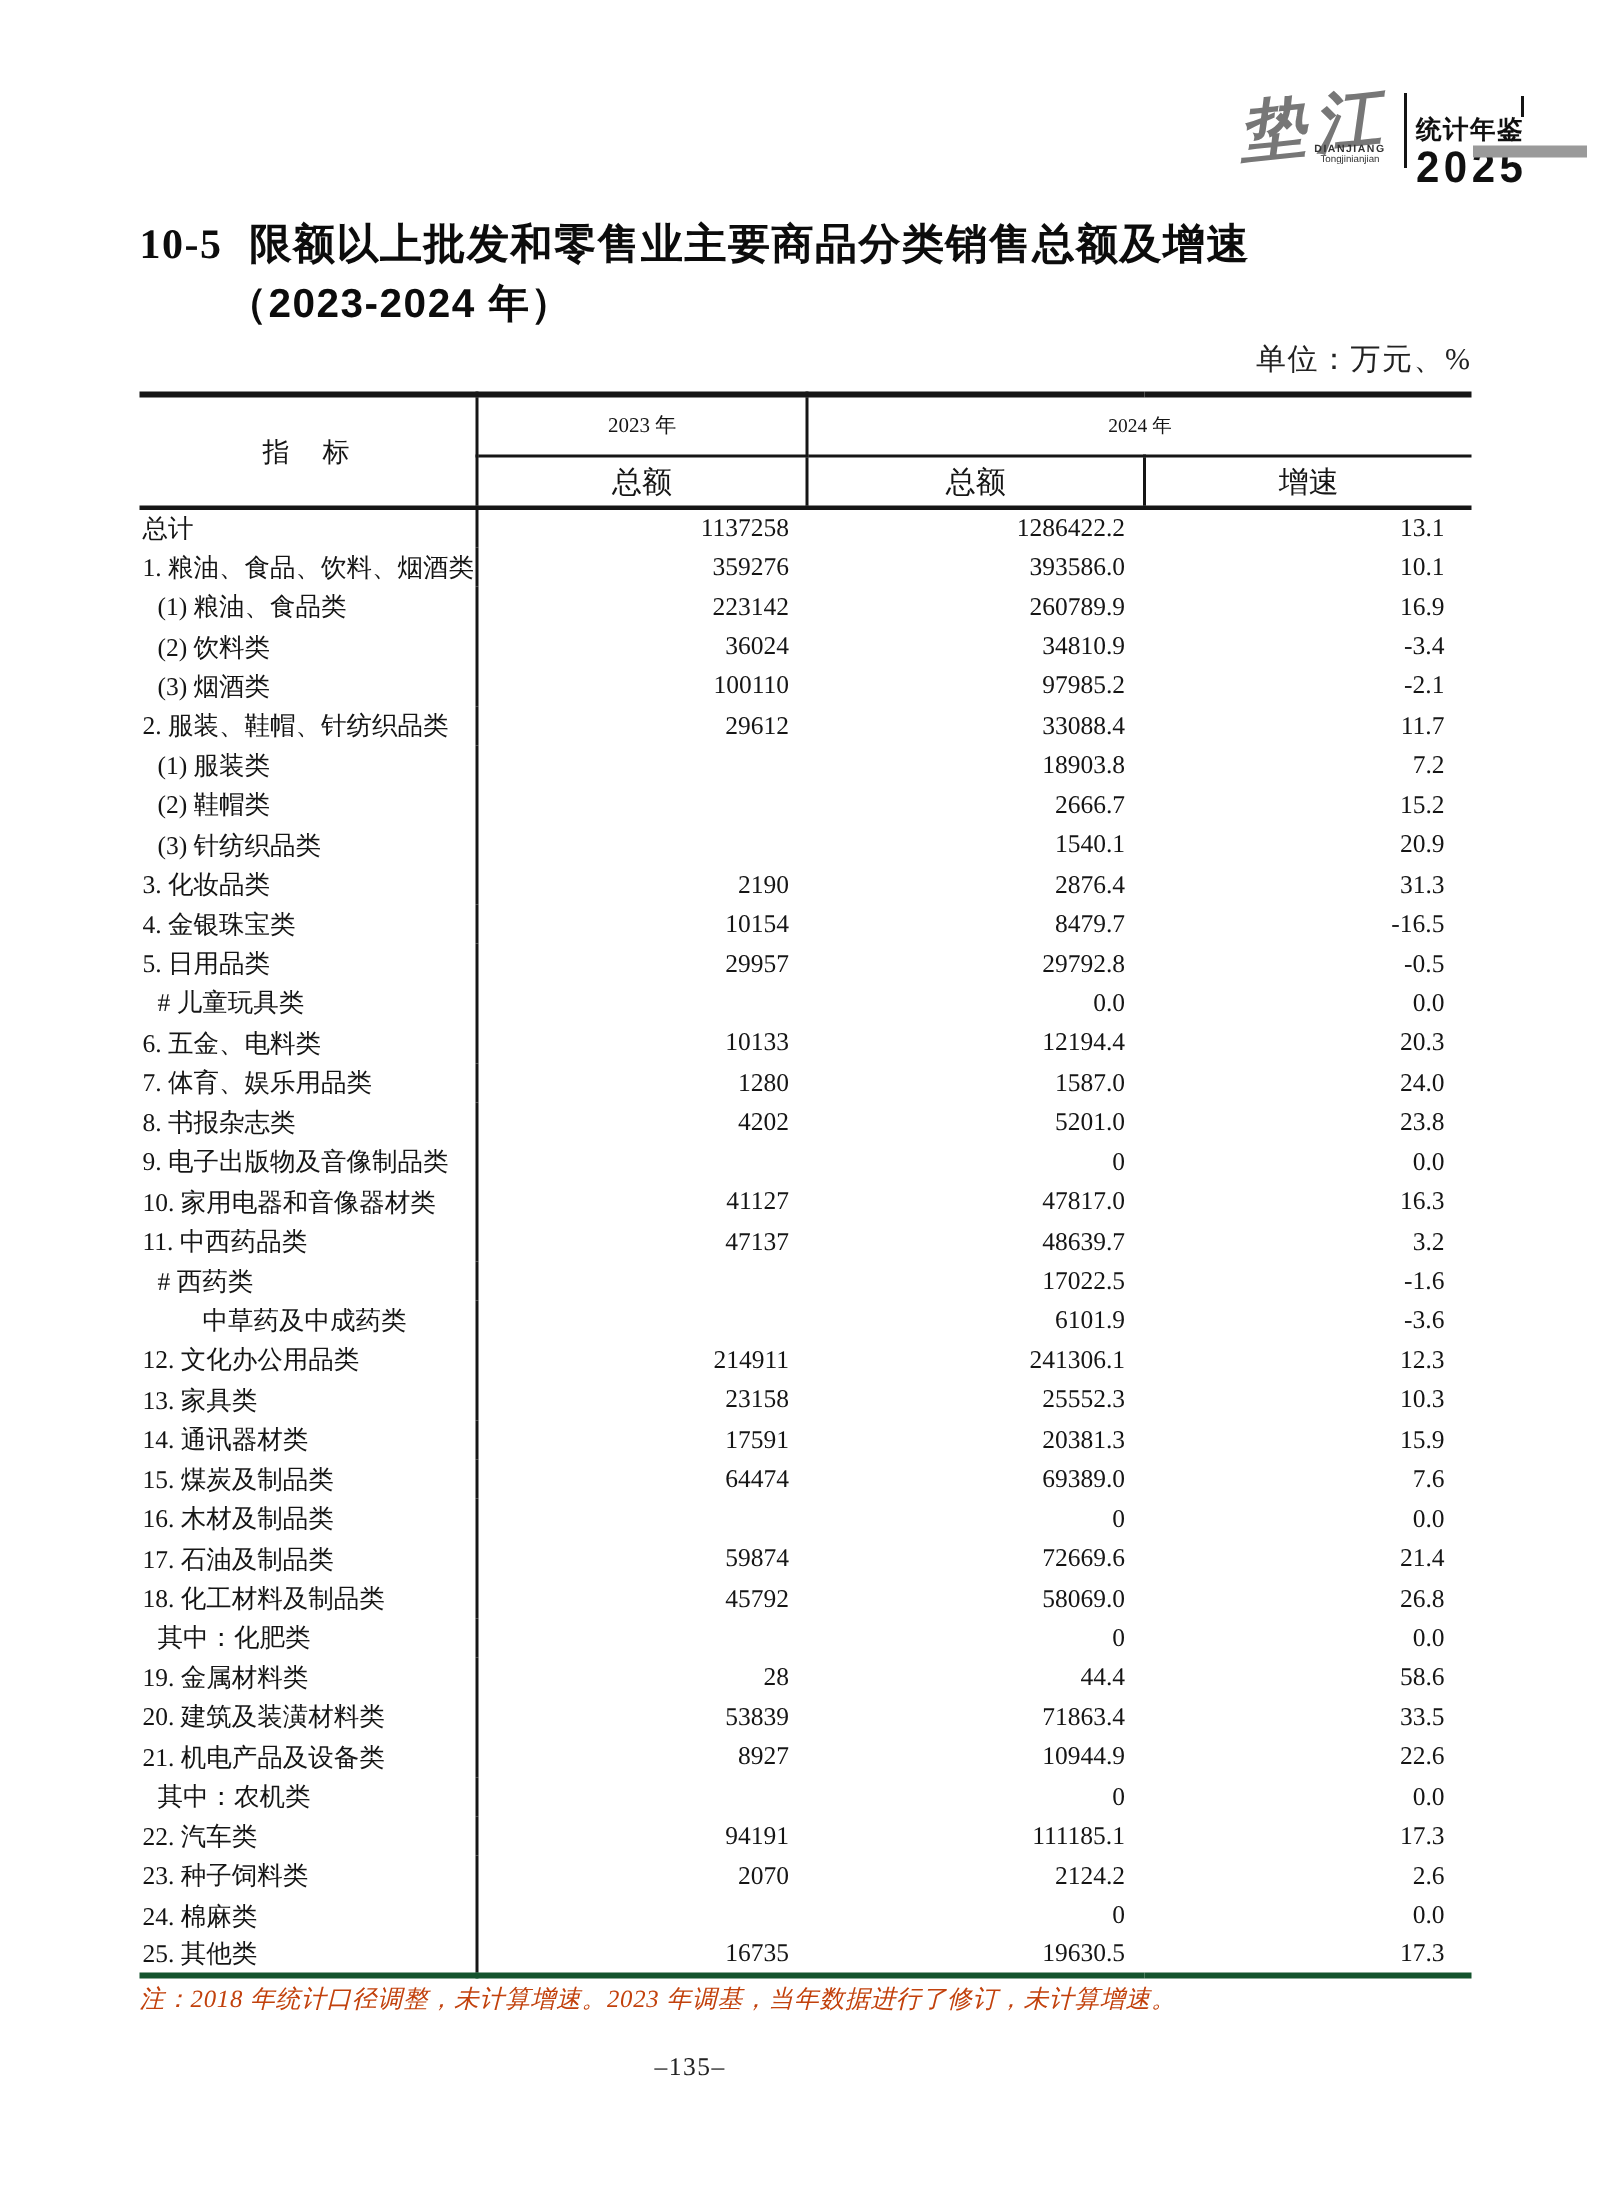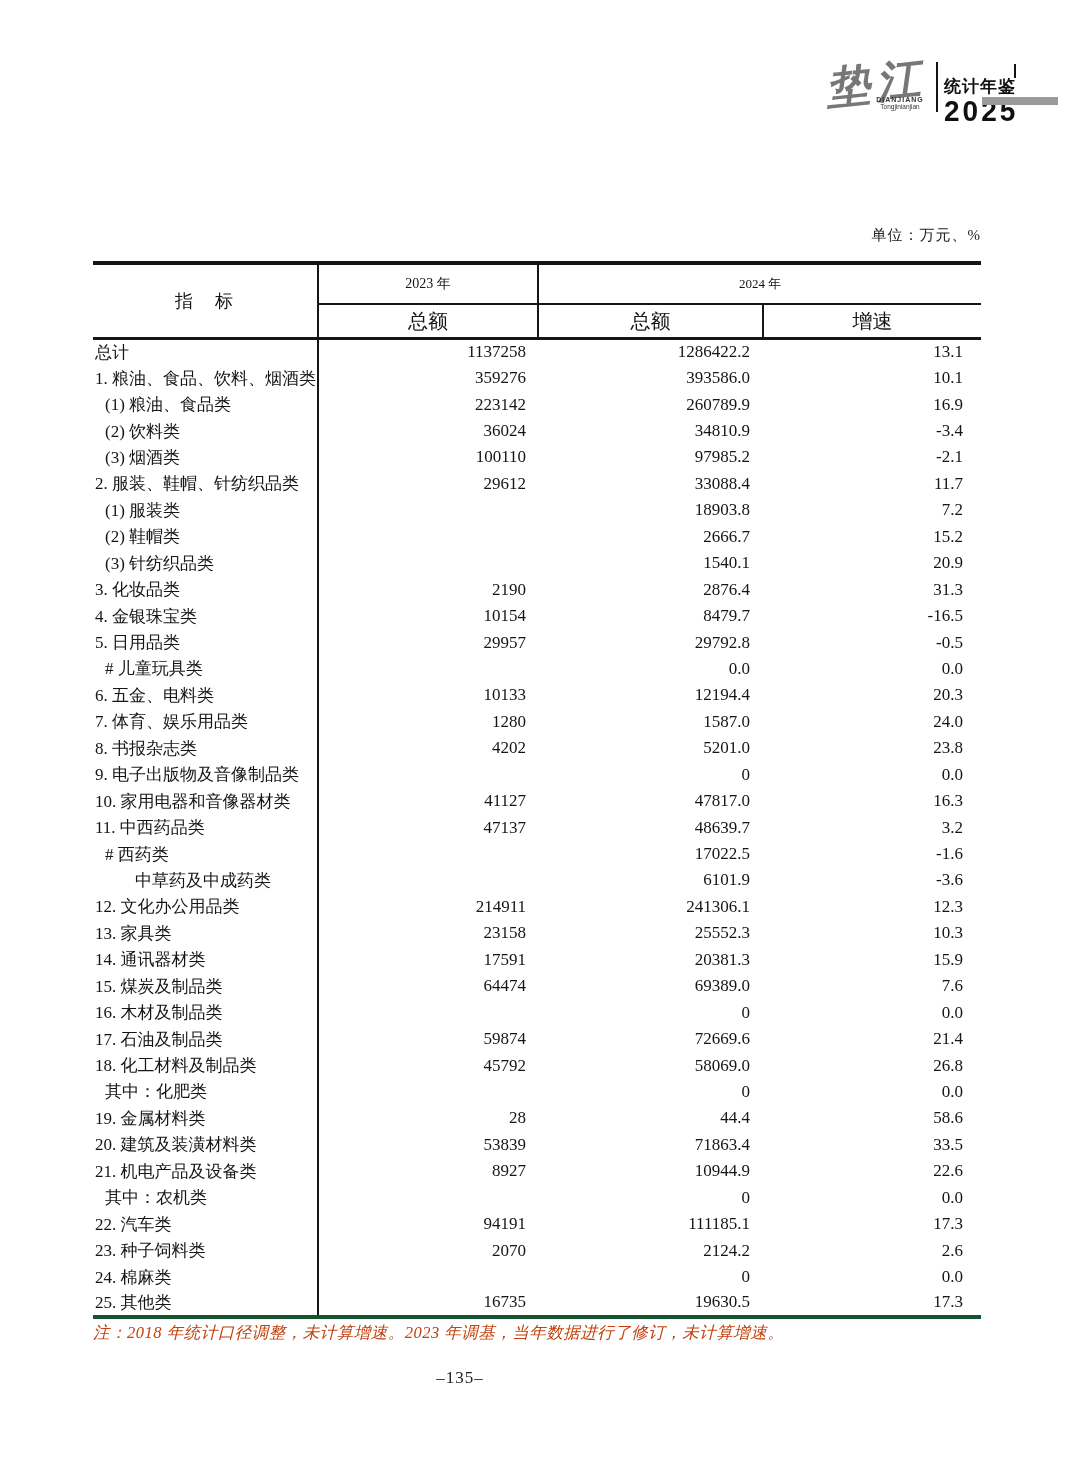--- a/index.html
+++ b/index.html
@@ -41,21 +41,21 @@
     font-family:"Liberation Sans","DejaVu Sans",sans-serif;
     font-weight:bold; color:#0c0c0c;
   }
   .title-line1 { font-size:28px; line-height:38px; letter-spacing:1px; white-space:nowrap; }
   .title-number { margin-right:18px; font-family:"Liberation Serif","DejaVu Serif",serif; }
   .title-line2 { font-size:27px; line-height:38px; margin-left:58px; letter-spacing:1px; }
 
   
   .unit-note {
     position:absolute; left:93px; top:226px; width:888px;
-    text-align:right; font-size:15px; color:#222; letter-spacing:1px;
+    text-align:right; font-size:20px; color:#222; letter-spacing:1px;
   }
 
   
   .tbl-wrap { position:absolute; left:93px; top:261px; width:888px; }
   table.main {
     width:888px; border-collapse:collapse; table-layout:fixed;
     border-top:4px solid #161616; border-bottom:4px solid #14532d;
     font-size:17px; color:#151515;
   }
   table.main th { font-weight:normal; }
@@ -101,20 +101,26 @@
     </div>
     <div class="logo-divider"></div>
     <div class="logo-right">
       <div class="yearbook-label">统计年鉴</div>
       <div class="yearbook-year">2025</div>
     </div>
     <div class="logo-tick"></div>
     <div class="logo-graybar"></div>
   </div>
 
+  <div class="title-block">
+    <div class="title-line1">
+      <span class="title-number">10-5</span><span>限额以上批发和零售业主要商品分类销售总额及增速</span>
+    </div>
+    <div class="title-line2">（2023-2024 年）</div>
+  </div>
 
   <div class="unit-note">单位：万元、%</div>
 
   <div class="tbl-wrap">
     <table class="main">
       <colgroup>
         <col style="width:225px">
           <col style="width:220px">
           <col style="width:225px">
           <col style="width:218px">

